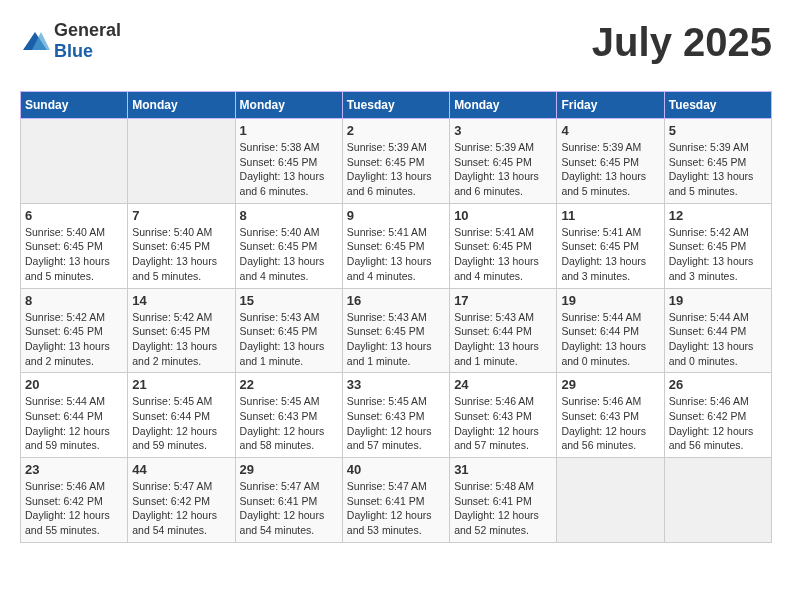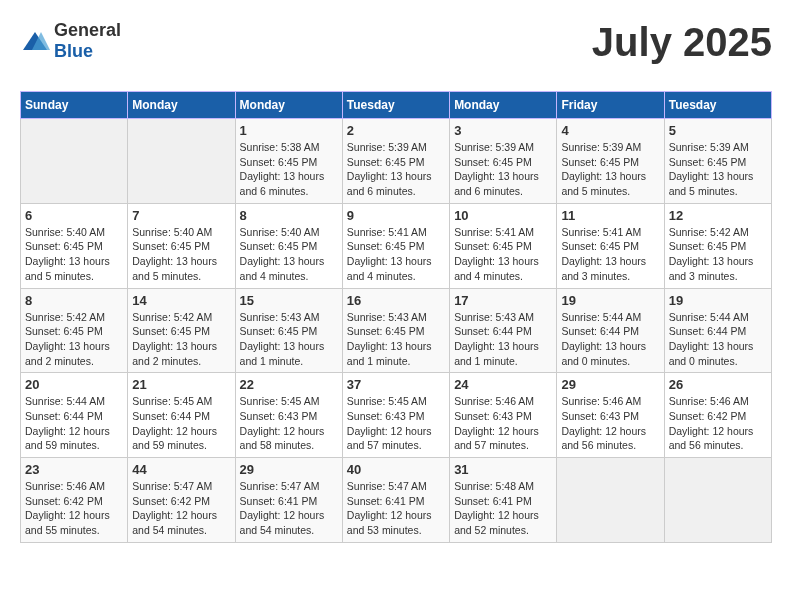--- a/index.html
+++ b/index.html
@@ -213,21 +213,21 @@
         </td>
         <td>
           <span class="day-number">21</span>
           <div class="day-info">Sunrise: 5:45 AM<br>Sunset: 6:44 PM<br>Daylight: 12 hours and 59 minutes.</div>
         </td>
         <td>
           <span class="day-number">22</span>
           <div class="day-info">Sunrise: 5:45 AM<br>Sunset: 6:43 PM<br>Daylight: 12 hours and 58 minutes.</div>
         </td>
         <td>
-          <span class="day-number">37</span>
+          <span class="day-number">33</span>
           <div class="day-info">Sunrise: 5:45 AM<br>Sunset: 6:43 PM<br>Daylight: 12 hours and 57 minutes.</div>
         </td>
         <td>
           <span class="day-number">24</span>
           <div class="day-info">Sunrise: 5:46 AM<br>Sunset: 6:43 PM<br>Daylight: 12 hours and 57 minutes.</div>
         </td>
         <td>
           <span class="day-number">29</span>
           <div class="day-info">Sunrise: 5:46 AM<br>Sunset: 6:43 PM<br>Daylight: 12 hours and 56 minutes.</div>
         </td>

